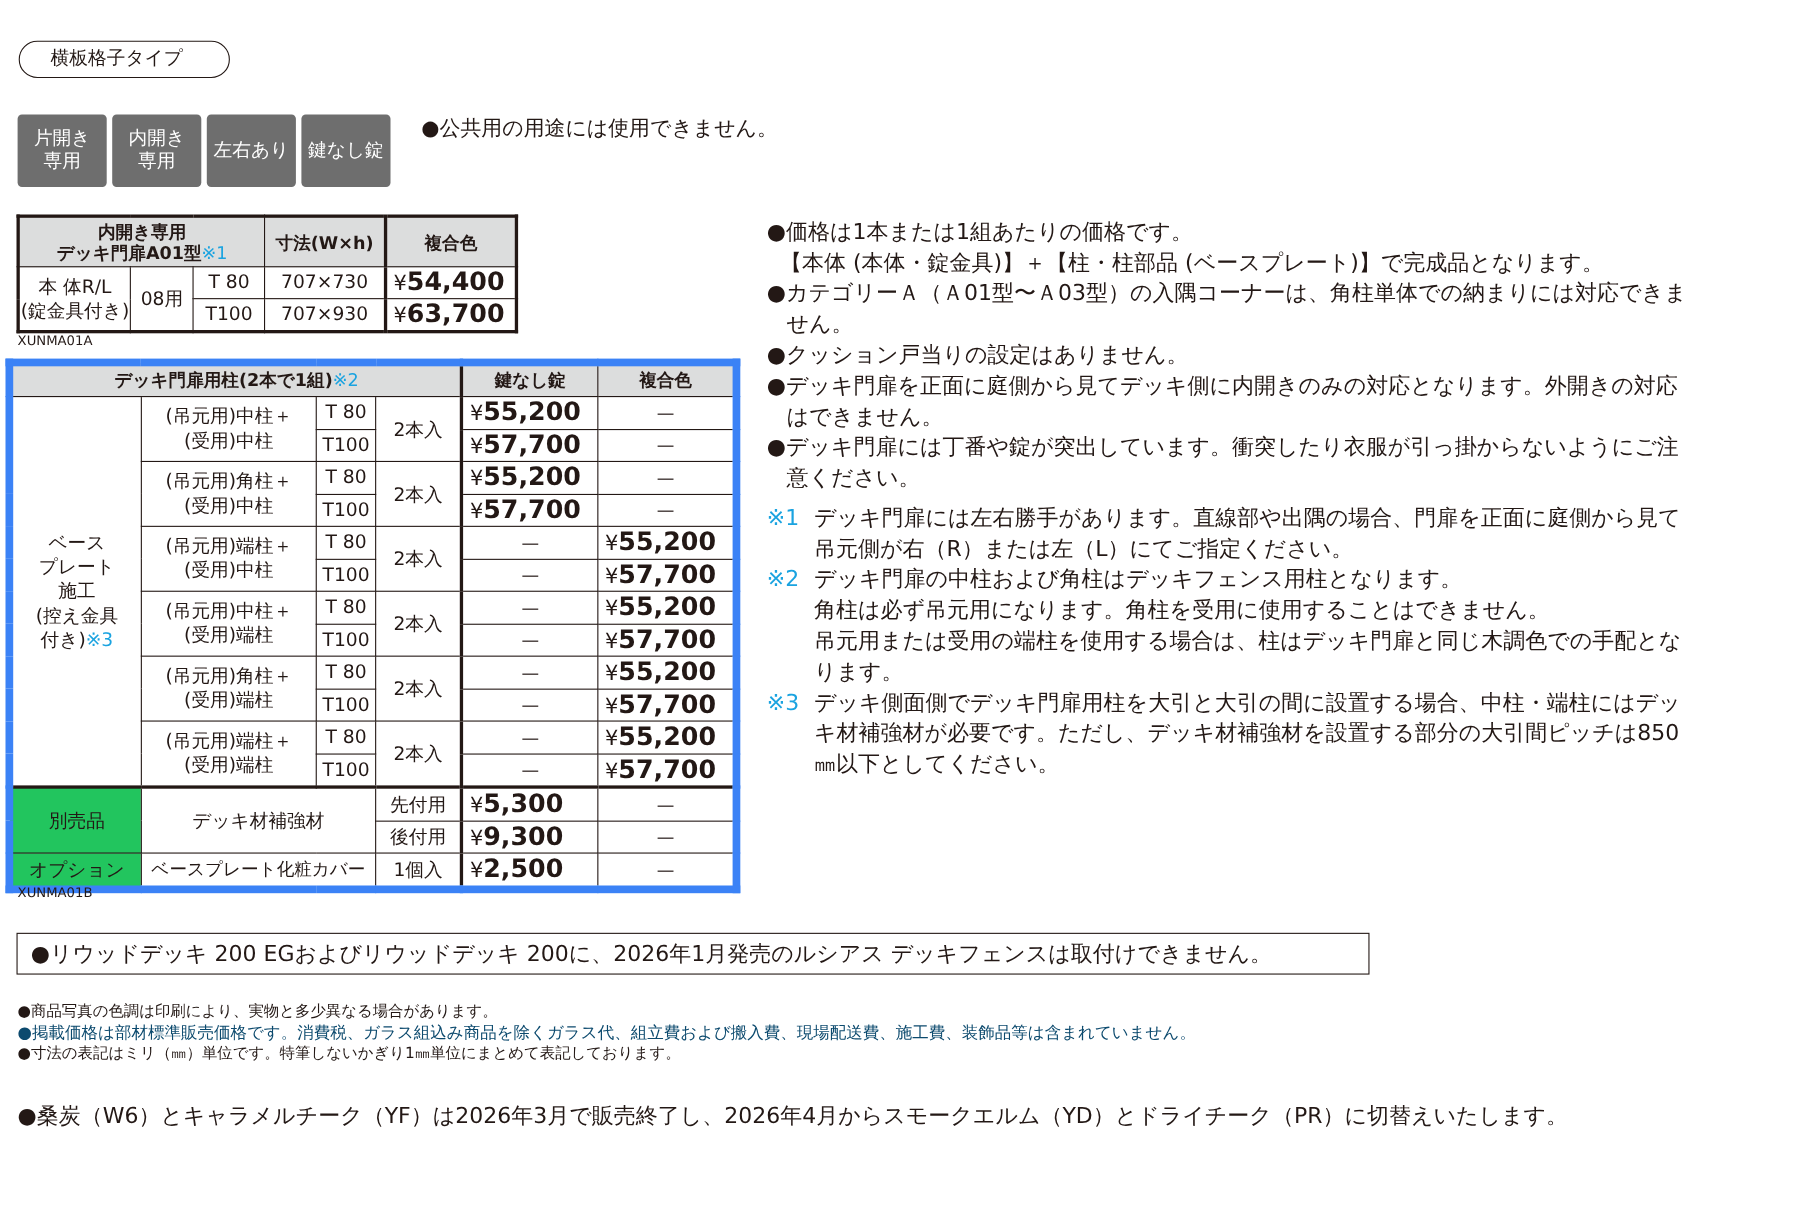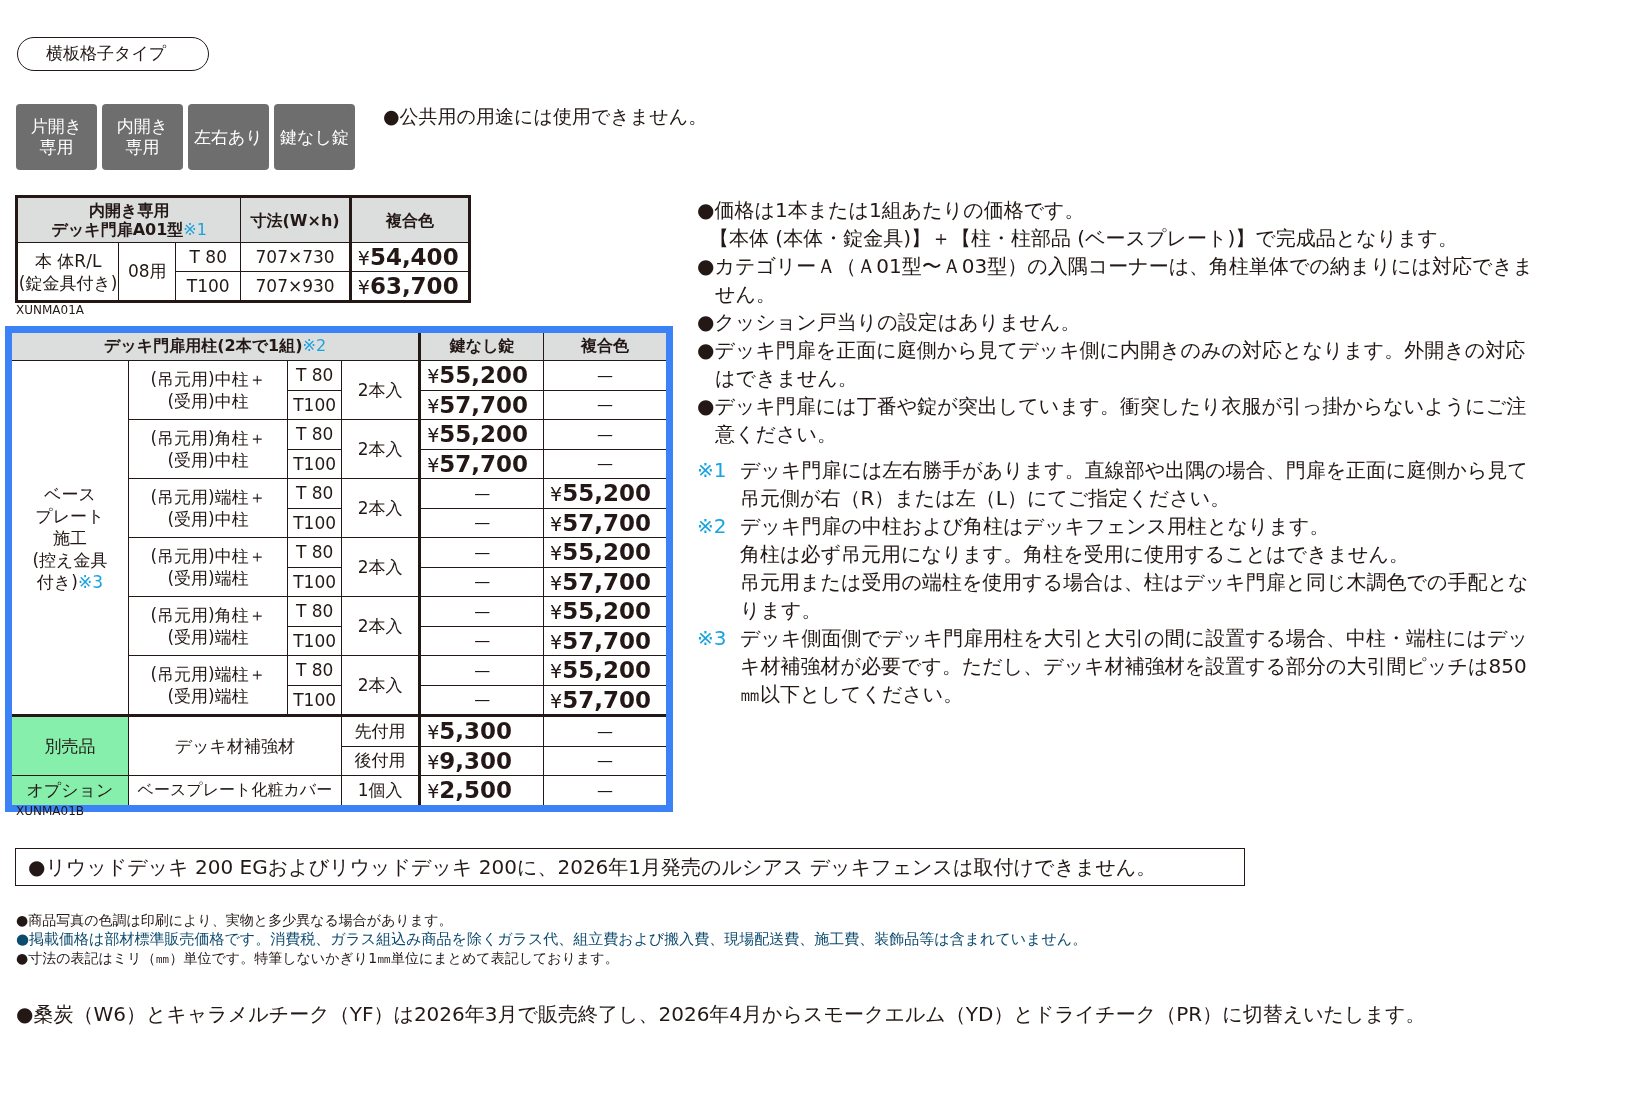--- a/index.html
+++ b/index.html
@@ -23,21 +23,21 @@
   .t1 td { height:28px; }
   .t2 { left:5px; top:326px; width:668px; border:7px solid #3b82f6; }
   .t2 th { height:27px; font-size:16px; }
   .t2 td { height:28.5px; }
   .thickL { border-left:3px solid #231815 !important; }
   .thickT { border-top:3px solid #231815 !important; }
   .price { text-align:left; padding-left:6px; white-space:nowrap; }
   .price .yen { font-size:19px; }
   .price .num { font-weight:bold; font-size:23px; display:inline-block; width:100px; text-align:left; }
   .dash { font-size:16px; }
-  .grey { background:#86efac; }
+  .grey { background:#22c55e; }
   .ref { color:#1aa3e0; font-weight:normal; }
   .code { font-size:12px; }
   .sec-label { line-height:22px; font-size:17px; }
 
   .rnotes { left:697px; top:196px; width:845px; font-size:20px; line-height:28px; }
   .rnotes .bul { text-indent:-18px; padding-left:18px; }
   .rnotes .fn { padding-left:43px; text-indent:-43px; }
   .rnotes .fn .mark { color:#1aa3e0; display:inline-block; width:43px; text-indent:0; }
   .rnotes .gap { height:8px; }
 

